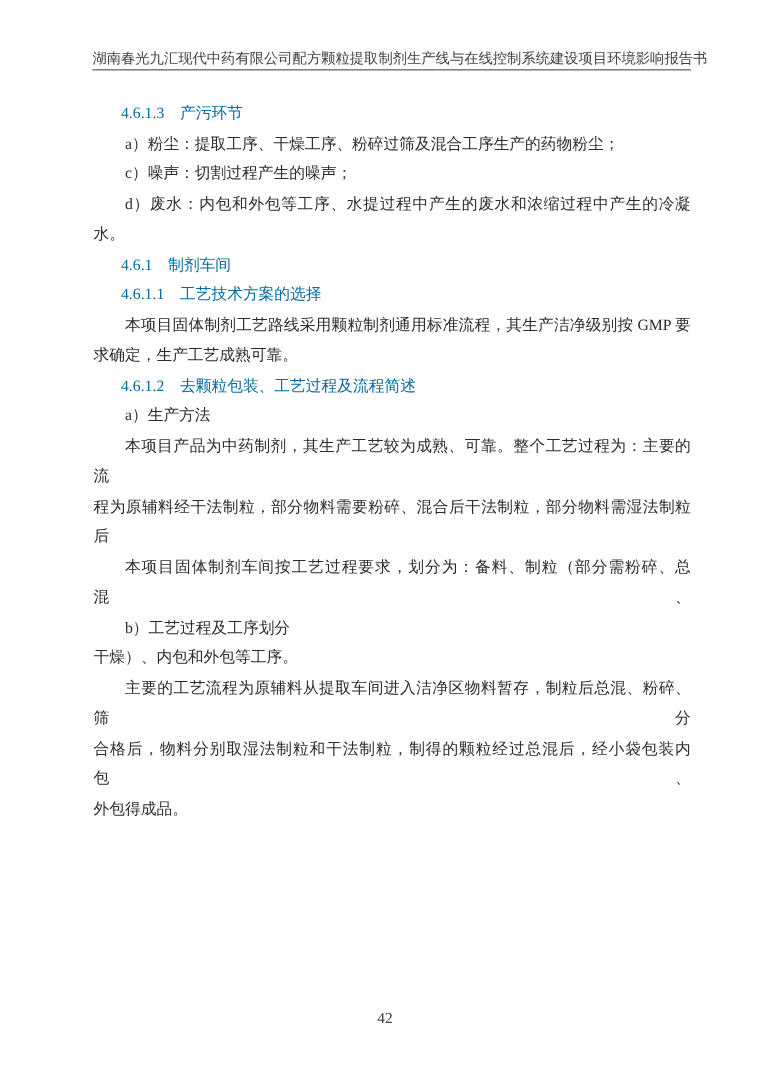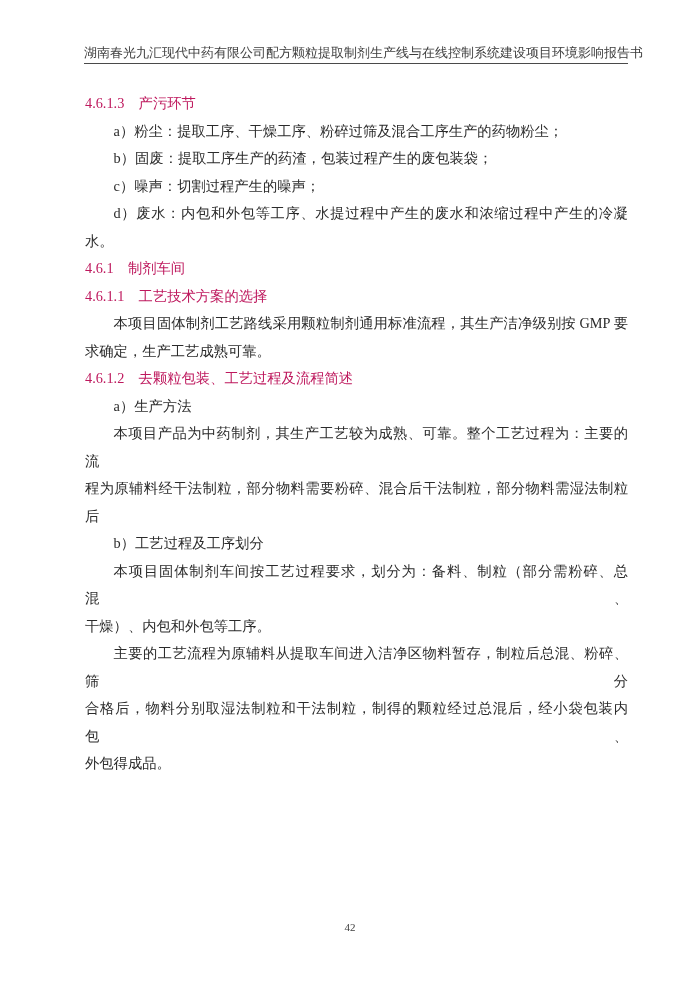--- a/index.html
+++ b/index.html
@@ -40,68 +40,68 @@
     width: 543px;
     top: 90px;
     font-size: 14.3px;
     line-height: 27.5px;
   }
   .line {
     white-space: pre-wrap;
     text-align: left;
   }
   .line.heading {
-    color: #be185d;
+    color: #0369a1;
+    margin-left: 25px;
   }
   .line.indent {
     text-indent: 2em;
   }
   .line.justify {
     text-align: justify;
     text-align-last: justify;
   }
   .footer {
     position: absolute;
     left: 0;
     width: 700px;
     top: 917px;
     text-align: center;
   }
   .page-number {
-    font-size: 11px;
+    font-size: 14px;
     color: #3d3d3d;
   }
 </style>
 </head>
 <body>
 
 <div class="page">
 
   <div class="header">
     <div class="header-title">湖南春光九汇现代中药有限公司配方颗粒提取制剂生产线与在线控制系统建设项目环境影响报告书</div>
     <div class="header-rule"></div>
   </div>
 
   <div class="content">
       <div class="line heading">4.6.1.3　产污环节</div>
       <div class="line indent">a）粉尘：提取工序、干燥工序、粉碎过筛及混合工序生产的药物粉尘；</div>
-      <div class="line indent">b）固废：提取工序生产的药渣，包装过程产生的废包装袋；</div>
       <div class="line indent">c）噪声：切割过程产生的噪声；</div>
       <div class="line indent justify">d）废水：内包和外包等工序、水提过程中产生的废水和浓缩过程中产生的冷凝</div>
       <div class="line">水。</div>
       <div class="line heading">4.6.1　制剂车间</div>
       <div class="line heading">4.6.1.1　工艺技术方案的选择</div>
       <div class="line indent justify">本项目固体制剂工艺路线采用颗粒制剂通用标准流程，其生产洁净级别按 GMP 要</div>
       <div class="line">求确定，生产工艺成熟可靠。</div>
       <div class="line heading">4.6.1.2　去颗粒包装、工艺过程及流程简述</div>
       <div class="line indent">a）生产方法</div>
       <div class="line indent justify">本项目产品为中药制剂，其生产工艺较为成熟、可靠。整个工艺过程为：主要的流</div>
       <div class="line justify">程为原辅料经干法制粒，部分物料需要粉碎、混合后干法制粒，部分物料需湿法制粒后</div>
+      <div class="line indent justify">本项目固体制剂车间按工艺过程要求，划分为：备料、制粒（部分需粉碎、总混、</div>
       <div class="line indent">b）工艺过程及工序划分</div>
-      <div class="line indent justify">本项目固体制剂车间按工艺过程要求，划分为：备料、制粒（部分需粉碎、总混、</div>
       <div class="line">干燥）、内包和外包等工序。</div>
       <div class="line indent justify">主要的工艺流程为原辅料从提取车间进入洁净区物料暂存，制粒后总混、粉碎、筛分</div>
       <div class="line justify">合格后，物料分别取湿法制粒和干法制粒，制得的颗粒经过总混后，经小袋包装内包、</div>
       <div class="line">外包得成品。</div>
     </div>
 
   <div class="footer">
     <span class="page-number">42</span>
   </div>
 

